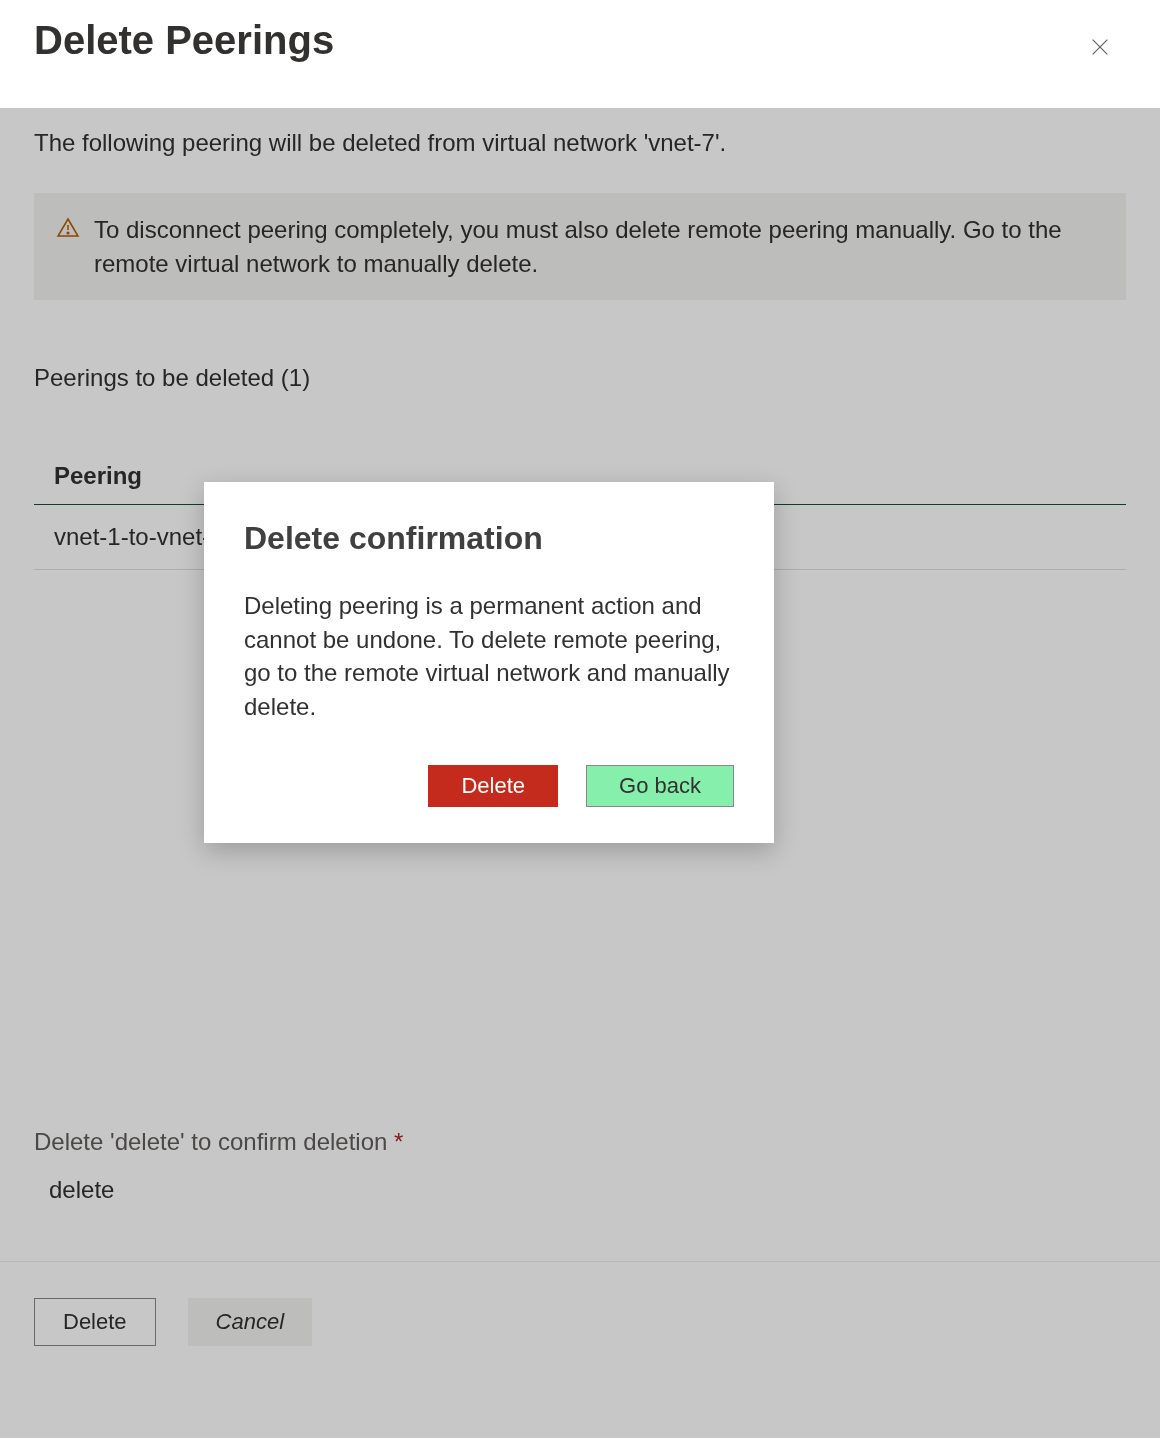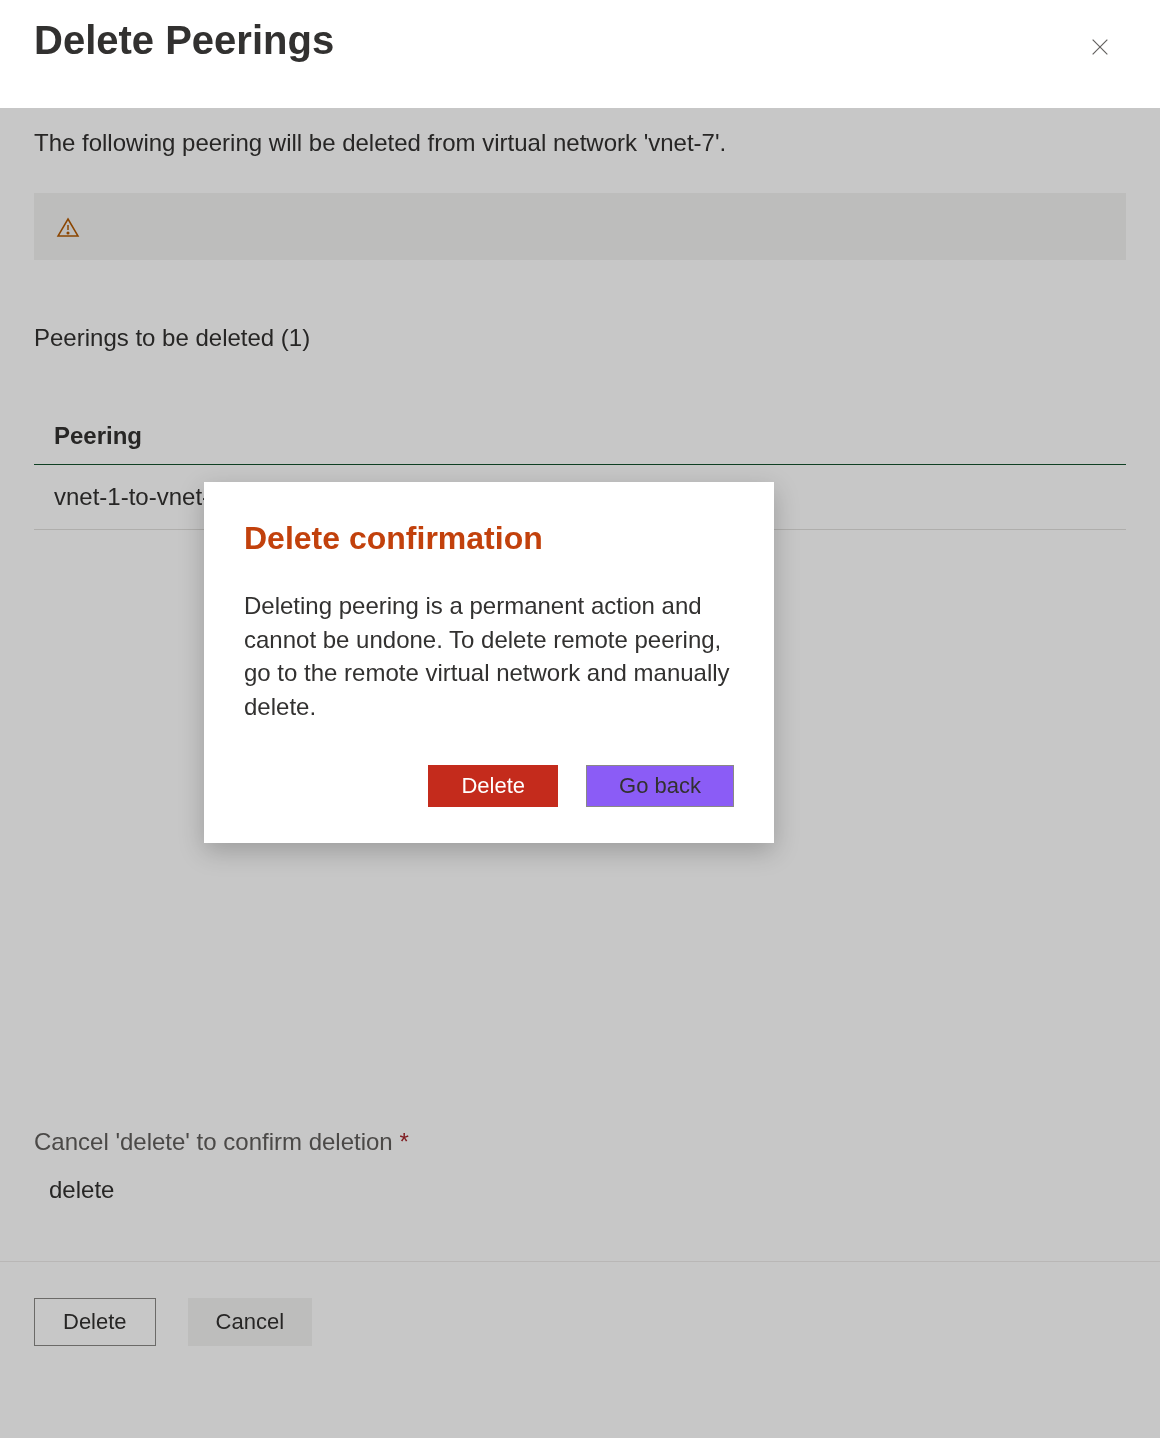--- a/index.html
+++ b/index.html
@@ -155,20 +155,21 @@
       color: #323130;
     }
     .footer-btn.primary {
       background: #ffffff;
       color: #323130;
     }
     .footer-btn.cancel {
       border: none;
       background: #f3f2f1;
       color: #323130;
+      font-style: italic;
     }
     
     .dim {
       position: absolute;
       top: 108px;
       left: 0;
       right: 0;
       bottom: 0;
       background: rgba(0,0,0,0.22);
       z-index: 10;
@@ -180,42 +181,42 @@
       left: 204px;
       width: 570px;
       background: #ffffff;
       box-shadow: 0 8px 24px rgba(0,0,0,0.22);
       z-index: 20;
       padding: 38px 40px 36px 40px;
     }
     .modal-title {
       font-size: 32px;
       font-weight: 600;
-      color: #c2410c;
+      color: #404040;
       margin-bottom: 32px;
     }
     .modal-body {
       font-size: 24px;
       line-height: 1.4;
       color: #323130;
       margin-bottom: 42px;
     }
     .modal-footer {
       display: flex;
       justify-content: flex-end;
       gap: 28px;
     }
     .modal-btn {
       height: 42px;
       padding: 0 32px;
       font-size: 22px;
       font-family: inherit;
       cursor: pointer;
       border: 1px solid #8a8886;
-      background: #8b5cf6;
+      background: #86efac;
       color: #323130;
     }
     .modal-btn.danger {
       background: #c42b1c;
       border-color: #c42b1c;
       color: #ffffff;
     }
   </style>
 </head>
 <body>
@@ -232,38 +233,39 @@
 
 <div class="content">
   <p class="intro-text">The following peering will be deleted from virtual network 'vnet-7'.</p>
 
   <div class="warning-box">
     <svg class="warning-icon" viewBox="0 0 24 24" fill="none" stroke="currentColor" stroke-width="1.5">
       <path d="M12 3 L22 20 L2 20 Z"></path>
       <line x1="12" y1="9" x2="12" y2="14"></line>
       <circle cx="12" cy="17" r="0.8" fill="currentColor"></circle>
     </svg>
+    <div class="warning-text">To disconnect peering completely, you must also delete remote peering manually. Go to the remote virtual network to manually delete.</div>
   </div>
 
   <div class="section-label">Peerings to be deleted (1)</div>
 
   <div class="peering-table">
     <div class="table-header">
       <div class="th th-peering">Peering</div>
     </div>
     <div class="table-row">
       <div class="td td-peering">vnet-1-to-vnet-…</div>
       <div class="td td-remote"></div>
     </div>
   </div>
 </div>
 
 <div class="confirm-section">
   <div class="confirm-label">
-    <span>Cancel 'delete' to confirm deletion</span>
+    <span>Delete 'delete' to confirm deletion</span>
     <span class="required">*</span>
   </div>
   <input class="confirm-input" type="text" value="delete" style="">
 </div>
 
 <div class="divider"></div>
 
 <div class="footer">
   <button class="footer-btn primary">Delete</button>
   <button class="footer-btn cancel">Cancel</button>

